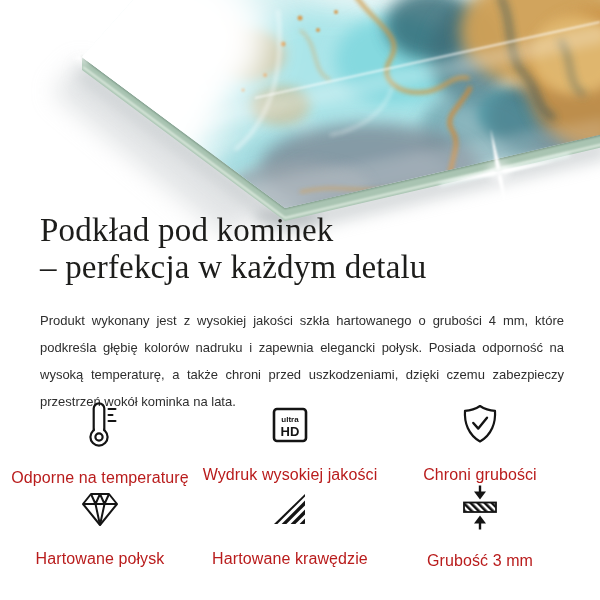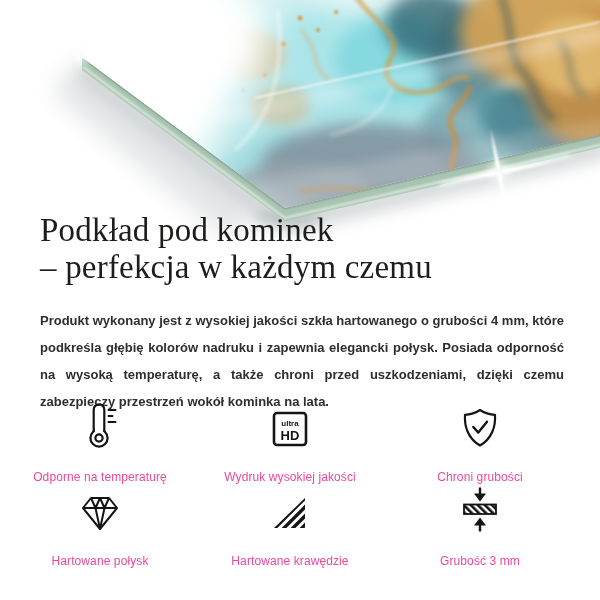--- a/index.html
+++ b/index.html
@@ -11,31 +11,31 @@
   }
   .hero{position:absolute;top:0;left:0;width:600px;height:240px;}
   .hero svg{display:block;}
   .title{
     position:absolute;left:40px;top:212px;margin:0;
     font-family:"Liberation Serif", serif;font-weight:400;
     font-size:33px;line-height:37px;color:#1d1d1b;letter-spacing:.2px;
   }
   .desc{
     position:absolute;left:40px;top:307px;width:524px;margin:0;
-    font-size:13px;line-height:27px;color:#2e2e2e;text-align:justify;font-weight:bold;
+    font-size:13px;line-height:27px;color:#2e2e2e;text-align:justify;
   }
   .features{
     position:absolute;left:5px;top:400px;width:570px;
     display:grid;grid-template-columns:repeat(3,1fr);grid-auto-rows:84px;
   }
   .feature{display:flex;flex-direction:column;align-items:center;}
   .feature .icon{height:52px;display:flex;align-items:flex-end;}
   .feature .icon svg{display:block;}
   .feature .label{
-    margin-top:21px;font-size:12px;color:#ec4899;white-space:nowrap;letter-spacing:.1px;
+    margin-top:21px;font-size:16px;color:#b91c1c;white-space:nowrap;letter-spacing:.1px;
   }
   .hd-top{font-family:"Liberation Sans",sans-serif;font-size:8px;font-weight:700;fill:#141414;}
   .hd-bottom{font-family:"Liberation Sans",sans-serif;font-size:13px;font-weight:700;fill:#141414;}
 </style>
 </head>
 <body>
 
 <div class="hero">
 <svg width="600" height="240" viewBox="0 0 600 240" xmlns="http://www.w3.org/2000/svg">
   <defs>
@@ -139,21 +139,21 @@
   <g transform="translate(84,58)">
     <circle r="5" fill="#ffffff" opacity="0.9" filter="url(#f4)"></circle>
     <polygon points="-14,0 -3,-1.4 0,0 -3,1.4" fill="#ffffff" opacity="0.9" filter="url(#f1)"></polygon>
     <polygon points="14,0 3,-1.4 0,0 3,1.4" fill="#ffffff" opacity="0.9" filter="url(#f1)"></polygon>
   </g>
 </svg>
 </div>
 
 <h1 class="title">
   <span>Podkład pod kominek</span><br>
-  <span>– perfekcja w każdym czemu</span>
+  <span>– perfekcja w każdym detalu</span>
 </h1>
 
 <p class="desc">Produkt wykonany jest z wysokiej jakości szkła hartowanego o grubości 4 mm, które podkreśla głębię kolorów nadruku i zapewnia elegancki połysk. Posiada odporność na wysoką temperaturę, a także chroni przed uszkodzeniami, dzięki czemu zabezpieczy przestrzeń wokół kominka na lata.</p>
 
 <div class="features">
 
   <div class="feature">
     <span class="icon">
       <svg width="46" height="48" viewBox="0 0 46 48" fill="none" stroke="#141414" stroke-width="2.2" stroke-linecap="round">
         <circle cx="22" cy="37" r="8.6"></circle>

